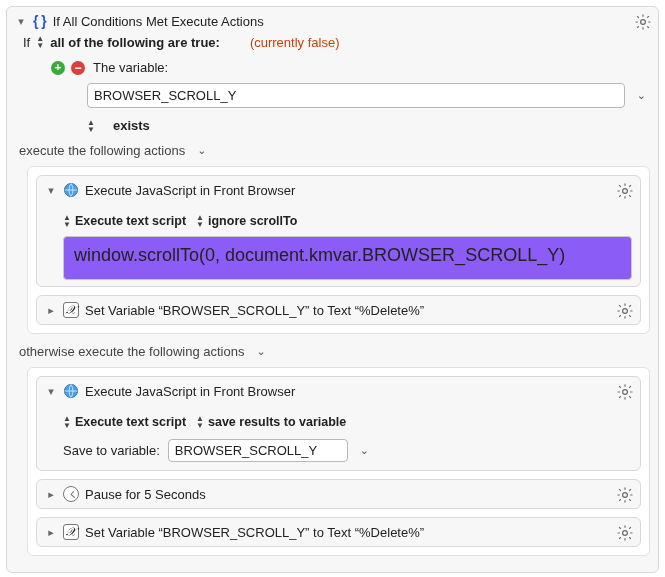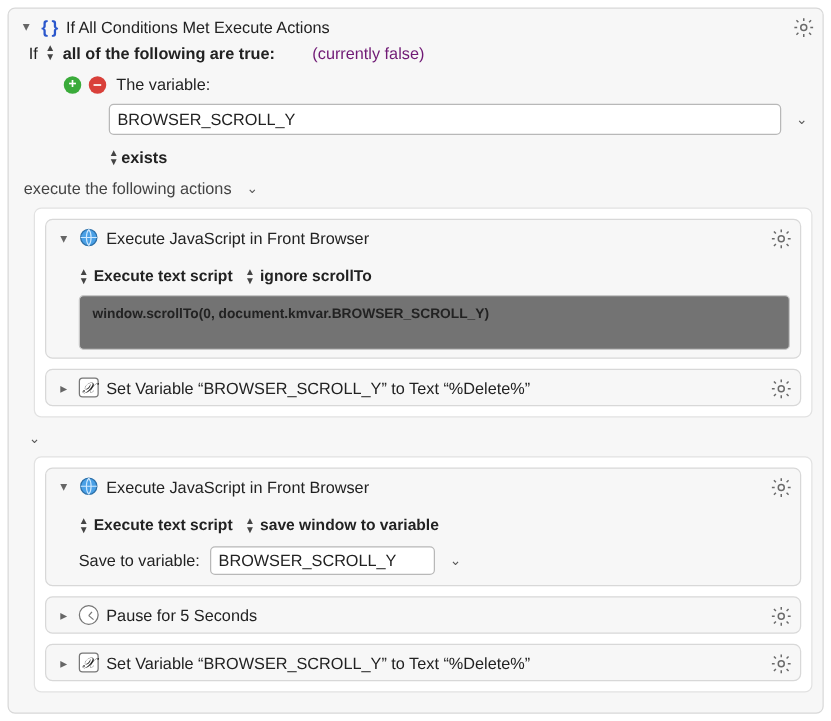--- a/index.html
+++ b/index.html
@@ -32,38 +32,38 @@
     color: #666;
   }
   .gear svg { display:block; }
   .disclosure { cursor: pointer; color:#666; font-size:11px; display:inline-block; width:12px; text-align:center;}
   .title { font-weight: 400; }
   .braces-icon { color:#2b57cc; font-weight:700; font-size:14px; }
   .if-row { display:flex; align-items:flex-start; gap:6px; margin: 6px 0 10px 8px; }
   .stepper { display:inline-flex; flex-direction:column; font-size:8px; line-height:7px; color:#444; cursor:pointer;}
   .stepper::before { content:"▲"; }
   .stepper::after { content:"▼"; }
-  .faded { color:#701a75; }
+  .faded { color:#c2410c; }
   .cond-row { display:flex; align-items:center; gap:6px; margin-left:36px; margin-bottom:8px;}
   .plus { width:14px; height:14px; border-radius:50%; background:#3aab3a; color:#fff; display:flex; align-items:center; justify-content:center; font-size:11px; font-weight:700; line-height:1;}
   .minus { width:14px; height:14px; border-radius:50%; background:#d9403a; color:#fff; display:flex; align-items:center; justify-content:center; font-size:12px; font-weight:700; line-height:1;}
   .cond-text { margin-left:2px;}
   .input-row { margin-left:72px; margin-bottom:10px; display:flex; gap:8px; align-items:center;}
   .text-input {
     flex: 1;
     border: 1px solid #b8b8b8;
     border-radius: 4px;
     background: #fff;
     padding: 4px 6px;
     font-size: 13px;
     font-family: inherit;
     color:#222;
   }
   .chevron { color:#555; font-size:11px; cursor:pointer; padding:0 4px;}
-  .exists-row { margin-left:72px; display:flex; align-items:center; gap:2px; margin-bottom:8px;}
+  .exists-row { margin-left:72px; display:flex; align-items:center; gap:18px; margin-bottom:8px;}
   .section-label { margin: 10px 0 8px 4px; display:flex; align-items:center; gap:8px; color:#444;}
   .nested-container { margin-left: 12px; background:#fff; border:1px solid #e2e2e2; border-radius:6px; padding:8px 8px; margin-bottom:8px;}
   .action {
     border: 1px solid #d8d8d8;
     border-radius: 6px;
     background: #f7f7f7;
     padding: 6px 8px;
     position: relative;
     margin-bottom: 8px;
   }
@@ -75,24 +75,23 @@
     display:flex; align-items:center; justify-content:center;
     font-family: "Times New Roman", serif; font-style:italic; font-size:12px; background:#fff;
   }
   .timer-icon { width:16px; height:16px; border:1.5px solid #777; border-radius:50%; position:relative; background:#fff;}
   .timer-icon::before { content:""; position:absolute; left:50%; top:50%; width:4px; height:1px; background:#777; transform-origin:left; transform:rotate(-50deg);}
   .timer-icon::after { content:""; position:absolute; left:50%; top:50%; width:5px; height:1px; background:#777; transform-origin:left; transform:rotate(40deg);}
   .body { margin-top:16px; }
   .script-opts { display:flex; align-items:center; gap:10px; margin:4px 0 8px 18px; font-weight:600; font-size:12.5px;}
   .script-opts .opt { display:flex; align-items:center; gap:4px;}
   .codebox {
-    background:#737373; border:1px solid #c8c8c8; border-radius:4px;
-    margin-left:18px; padding:8px 10px; font-family:inherit; font-size:11px; color:#222;
+    background:#8b5cf6; border:1px solid #c8c8c8; border-radius:4px;
+    margin-left:18px; padding:8px 10px; font-family:inherit; font-size:18px; color:#222;
     min-height:44px;
-    font-weight:bold;
   }
   .savevar { display:flex; align-items:center; gap:8px; margin:10px 0 2px 18px;}
   .combo {
     border:1px solid #b8b8b8; border-radius:4px; background:#fff; padding:3px 6px;
     font-size:13px; min-width:180px; display:flex; align-items:center; justify-content:space-between;
   }
   svg { overflow:visible; }
 </style>
 </head>
 <body>
@@ -179,20 +178,21 @@
       <span class="gear">
         <svg width="18" height="18" viewBox="0 0 24 24" fill="none" stroke="#6a6a6a" stroke-width="1.6">
             <circle cx="12" cy="12" r="3.2"></circle>
             <path d="M12 2v3M12 19v3M4.2 4.2l2.1 2.1M17.7 17.7l2.1 2.1M2 12h3M19 12h3M4.2 19.8l2.1-2.1M17.7 6.3l2.1-2.1"></path>
           </svg>
       </span>
     </div>
   </div>
 
   <div class="section-label">
+    <span>otherwise execute the following actions</span>
     <span class="chevron">⌄</span>
   </div>
 
   <div class="nested-container">
 
     <div class="action">
       <div class="action-header">
         <span class="disclosure">▾</span>
         <svg class="globe-icon" viewBox="0 0 16 16">
           <circle cx="8" cy="8" r="6.5" fill="#4aa0e6" stroke="#2b6fa8"></circle>
@@ -207,21 +207,21 @@
           </svg>
       </span>
       <div class="body">
         <div class="script-opts">
           <span class="opt">
               <span class="stepper"></span>
               <span>Execute text script</span>
             </span>
           <span class="opt">
               <span class="stepper"></span>
-              <span>save window to variable</span>
+              <span>save results to variable</span>
             </span>
         </div>
         <div class="savevar">
           <span>Save to variable:</span>
           <span class="combo">
             <span>BROWSER_SCROLL_Y</span>
           </span>
           <span class="chevron">⌄</span>
         </div>
       </div>

